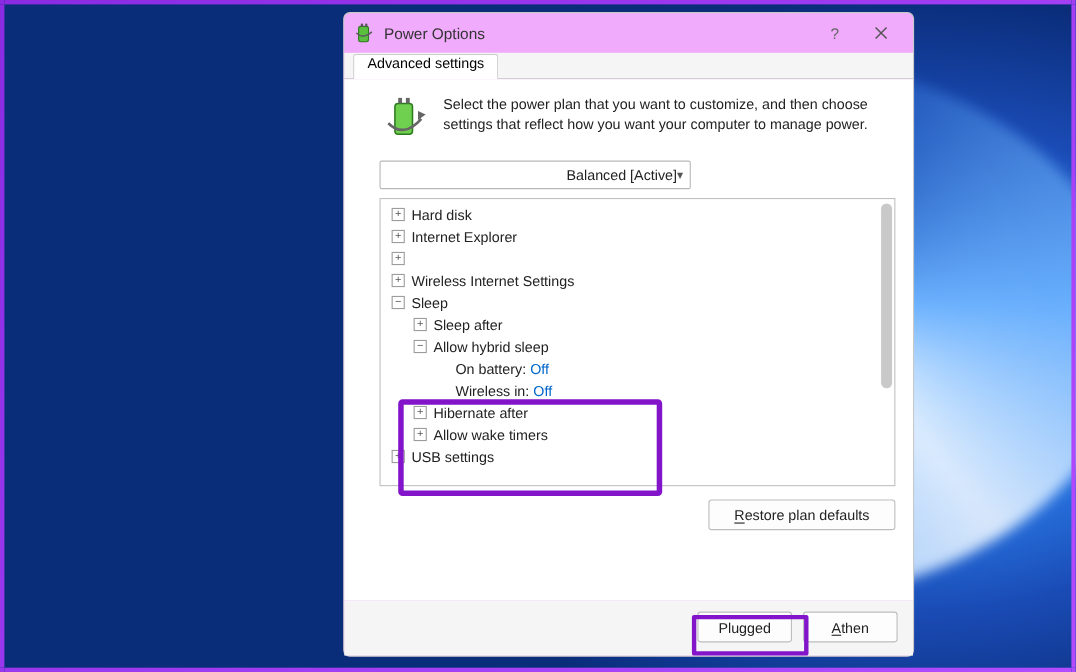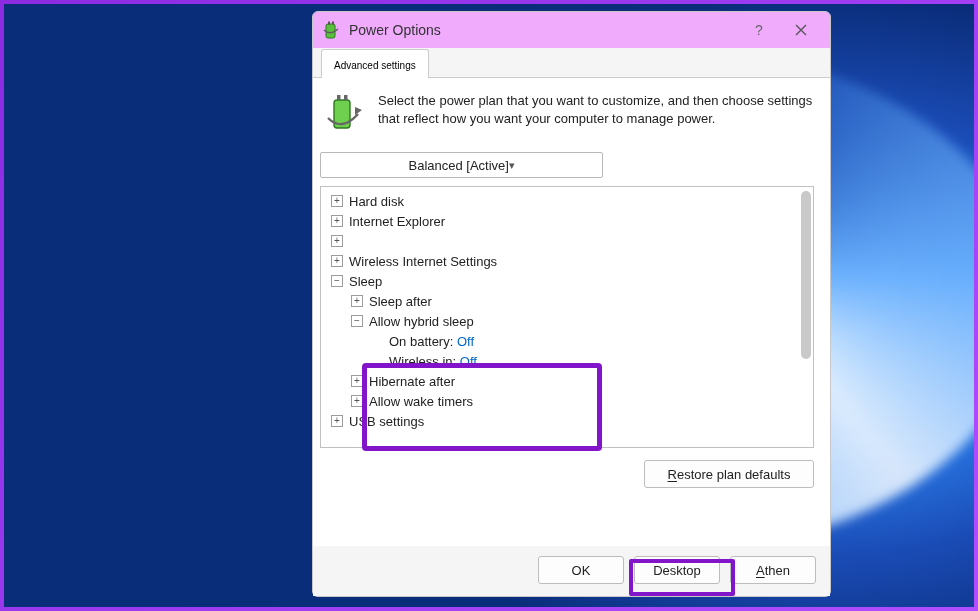--- a/index.html
+++ b/index.html
@@ -70,50 +70,50 @@
     color:#666;
     font-size:14px;
   }
   .tabrow {
     display:flex;
     padding: 0 8px;
     border-bottom: 1px solid #ccc;
     background:#f5f5f5;
   }
   .tab {
-    padding: 10px 12px 7px 12px;
+    padding: 0 12px 7px 12px;
     border: 1px solid #ccc;
     border-bottom: none;
     background:#fff;
-    font-size:10px;
+    font-size:13px;
     position:relative;
     top:1px;
     border-radius: 3px 3px 0 0;
   }
   .tabcontent {
     flex:1;
     background:#fff;
-    padding: 14px 16px 10px 7px;
+    padding: 14px 16px 10px 32px;
     display:flex;
     flex-direction:column;
   }
   .descrow { display:flex; gap:12px; margin-bottom:14px; }
   .desc-icon { width:46px; height:46px; flex:none; display:flex; align-items:flex-start; justify-content:center; }
   .desc-text { color:#222; line-height:1.35; font-size:13px; }
   .plan-select {
     width:283px;
     height:26px;
     border: 1px solid #b8b8b8;
     background:#fff;
     display:flex;
     align-items:center;
     padding: 0 6px;
     font-size:13px;
     color:#222;
-    justify-content:center;
+    justify-content:flex-end;
     border-radius:2px;
     margin-bottom:8px;
   }
   .plan-select .chev { color:#555; font-size:11px; }
   .tree {
     border:1px solid #c0c0c0;
     height:262px;
     overflow:hidden;
     position:relative;
     background:#fff;
@@ -276,22 +276,21 @@
 
     <div class="restore-row">
       <button class="btn restore-btn">
           <span class="mn">R</span>
           <span id="restore-rest">estore plan defaults</span>
         </button>
     </div>
   </div>
 
   <div class="dlg-buttons">
-    <button class="btn">OK</button>
-    <button class="btn">Desktop</button>
+    <button class="btn">Plugged</button>
     <button class="btn">
         <span class="mn">A</span>
         <span id="apply-rest">then</span>
       </button>
   </div>
 
   <div class="highlight1"></div>
 </div>
 
 <div class="highlight2"></div>

